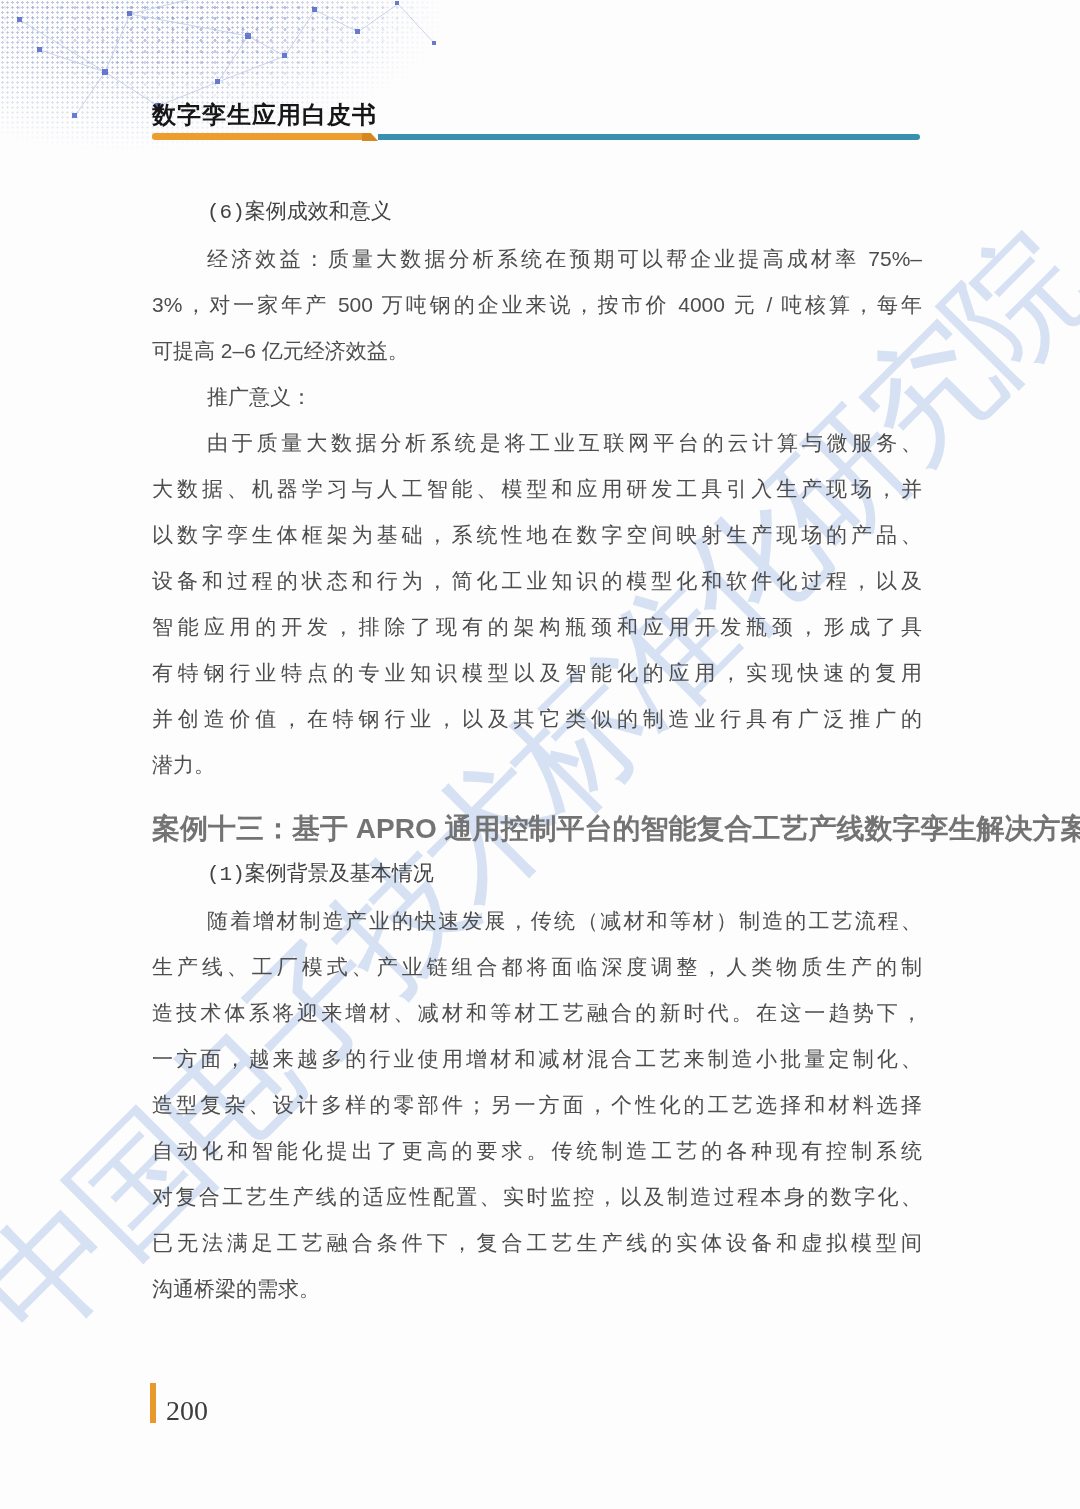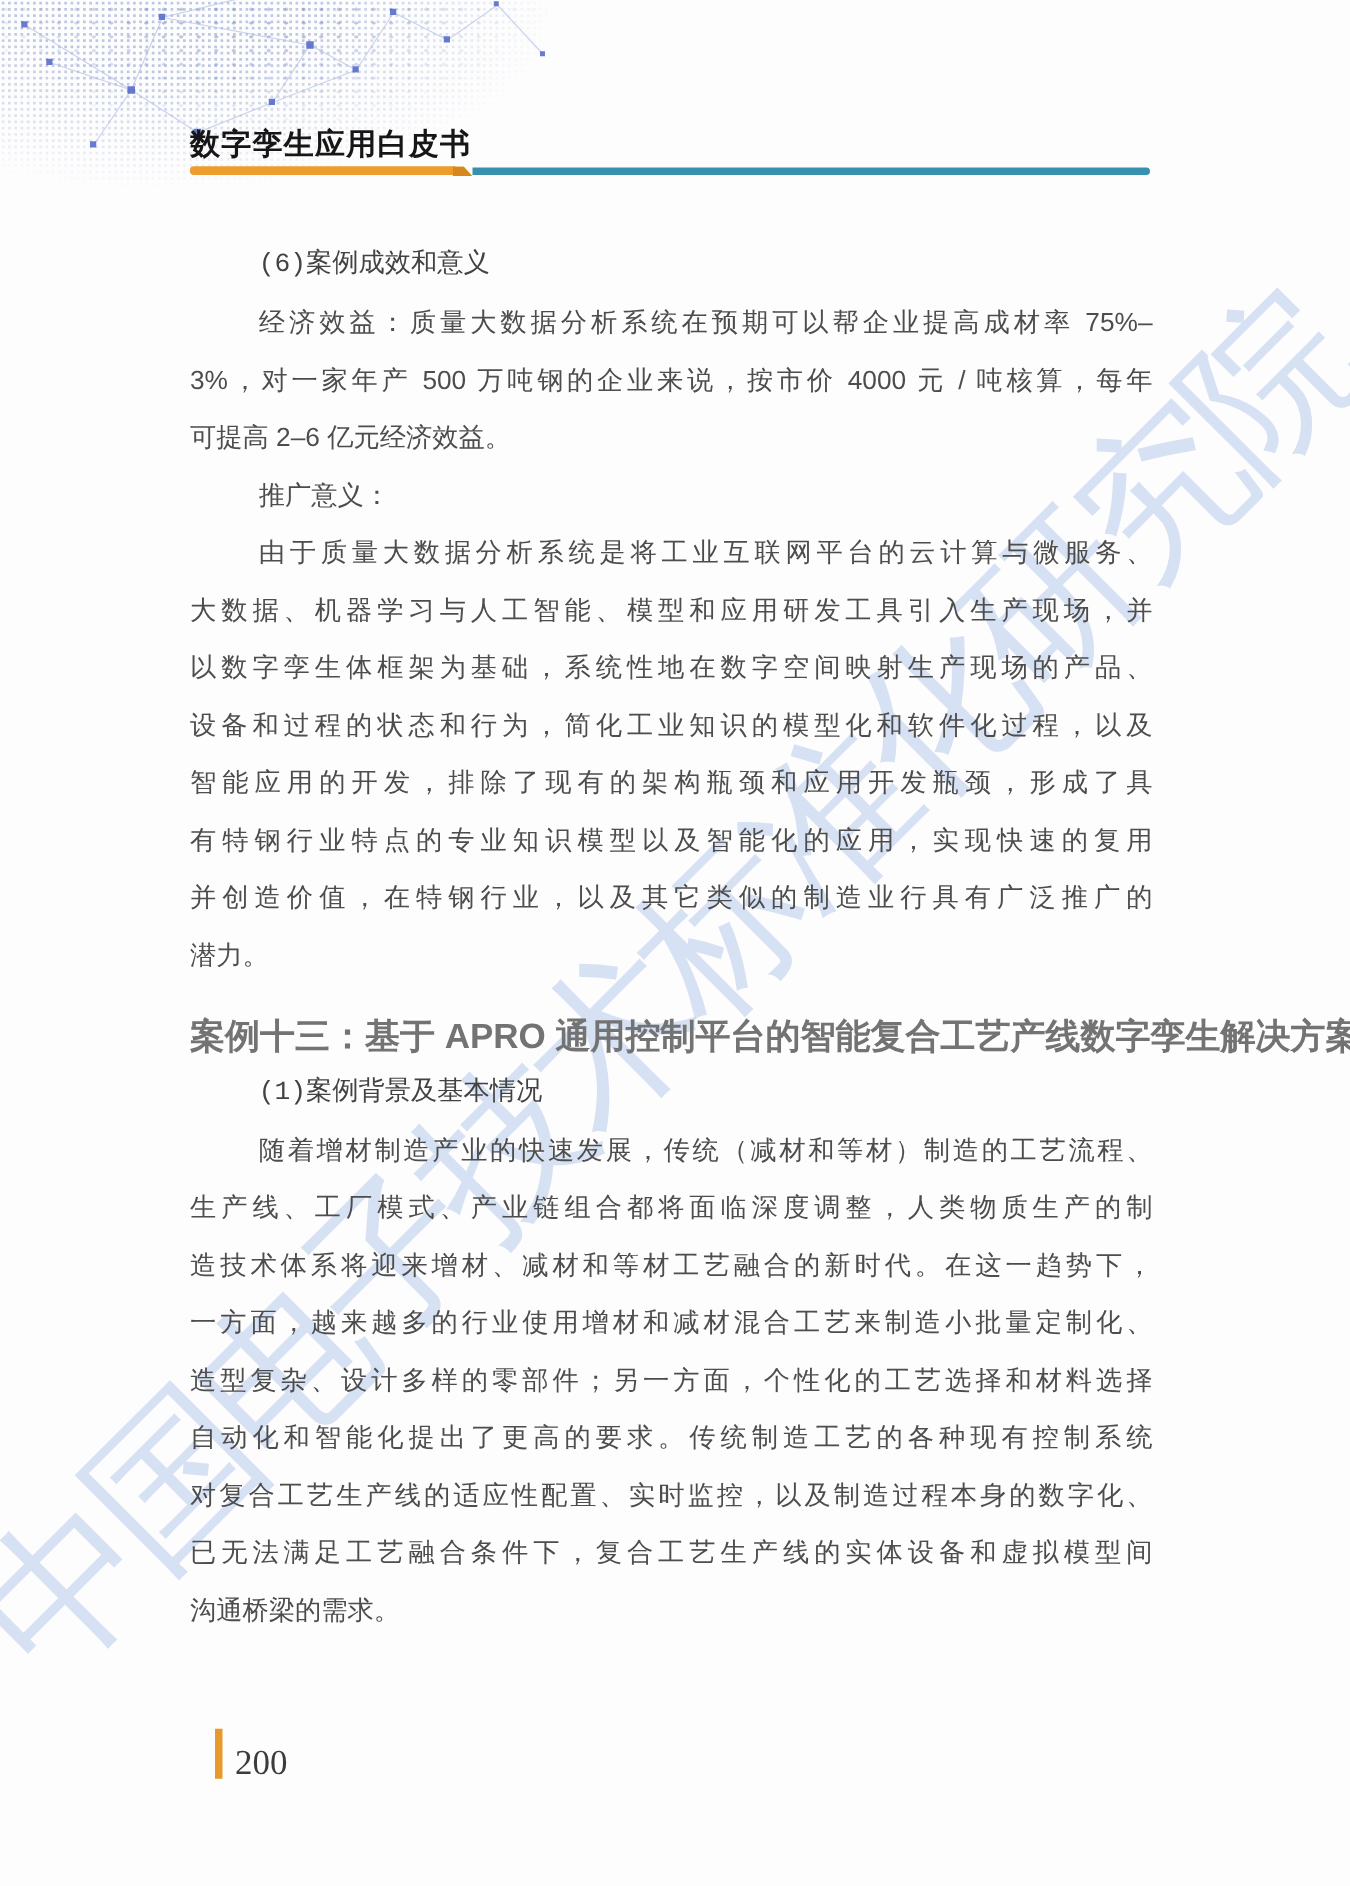--- a/index.html
+++ b/index.html
@@ -45,21 +45,21 @@
   .textblock{position:absolute;left:152px;top:190px;width:770px;z-index:1;}
   .ln{
     width:770px;height:46px;line-height:46px;font-size:21px;color:#4d4d4d;
     text-align:justify;text-align-last:justify;white-space:nowrap;
   }
   .ln.ind{text-indent:55px;}
   .ln.end{text-align-last:left;}
   .ln.head{color:#424242;font-family:Liberation Mono, monospace;}
   .ln.title{font-weight:bold;font-size:28px;color:#737373;margin-top:18px;}
   
-  .pagenum{position:absolute;left:172px;top:1383px;display:flex;align-items:flex-end;z-index:1;}
+  .pagenum{position:absolute;left:150px;top:1383px;display:flex;align-items:flex-end;z-index:1;}
   .pagenum-bar{width:6px;height:40px;background:#E8992B;}
   .pagenum-text{
     margin-left:10px;margin-bottom:-4px;
     font-family:"Liberation Serif","DejaVu Serif",serif;
     font-size:28px;color:#3c3c3c;
   }
 </style>
 </head>
 <body>
 

